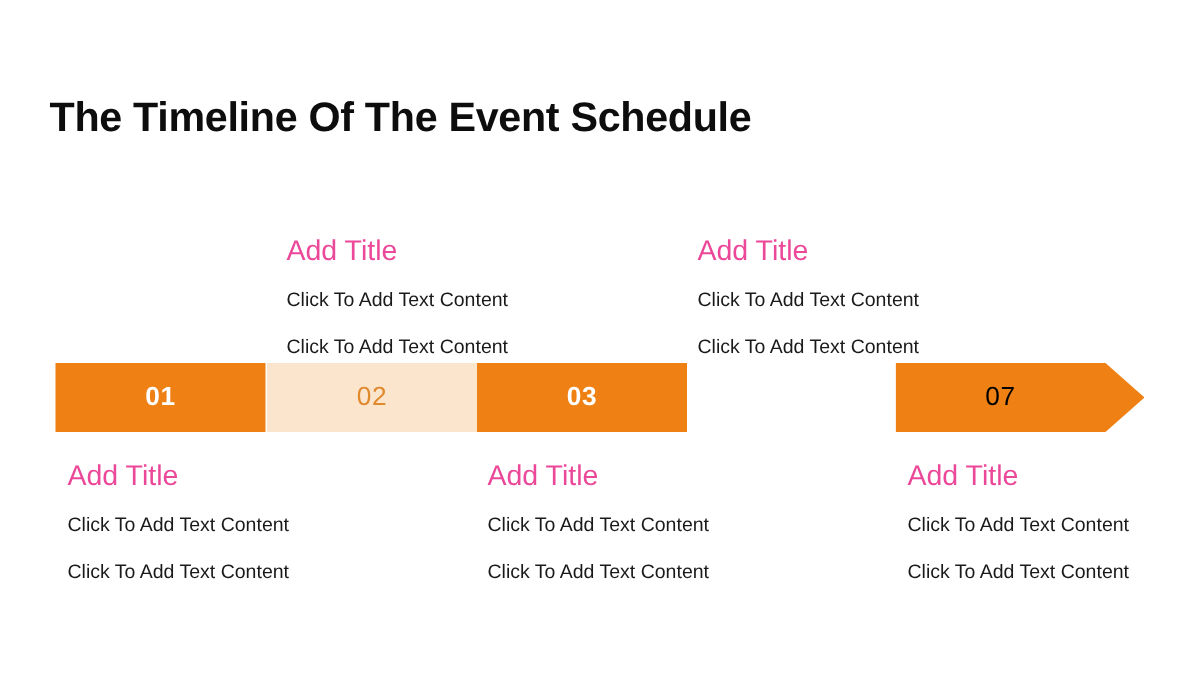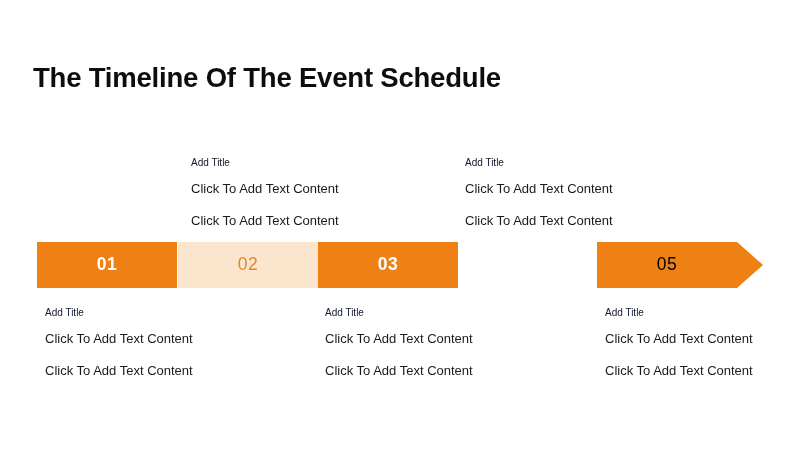--- a/index.html
+++ b/index.html
@@ -81,22 +81,22 @@
     left: 50%;
     margin-left: -13px;
   }
 
   
   .block {
     position: absolute;
     width: 190px;
   }
   .block-title {
-    font-size: 10px;
-    color: #0f172a;
+    font-size: 19px;
+    color: #ec4899;
     line-height: 1.2;
     margin: 0 0 12px 0;
     white-space: nowrap;
   }
   .block-line {
     font-size: 13px;
     color: #1a1a1a;
     line-height: 1.2;
     margin: 0 0 16px 0;
     white-space: nowrap;
@@ -140,21 +140,21 @@
       <span class="seg-num">02</span>
     </div>
 
     <div class="seg filled seg-2">
       <span class="seg-num">03</span>
     </div>
 
 
     <div class="seg arrow-end seg-4">
       <div class="arrow-shape"></div>
-      <span class="seg-num">05</span>
+      <span class="seg-num">07</span>
     </div>
 
   </div>
 
   <div class="block bot-1">
     <div class="block-title">Add Title</div>
     <div class="block-line">Click To Add Text Content</div>
     <div class="block-line">Click To Add Text Content</div>
   </div>
 

